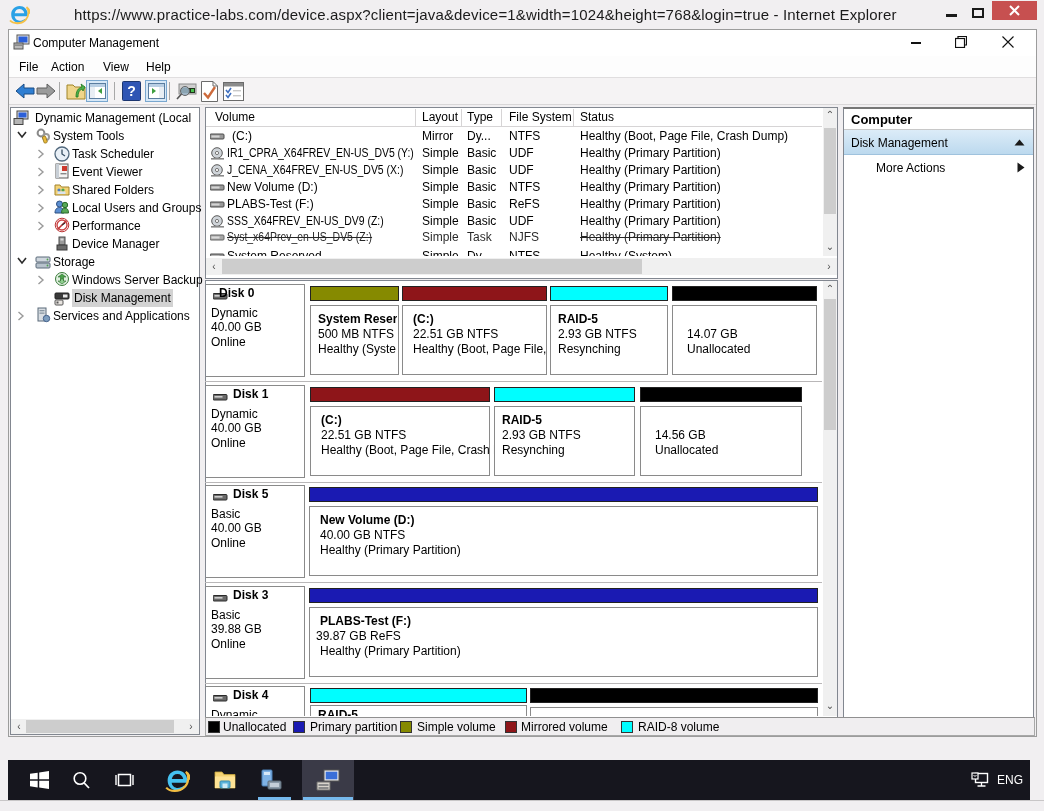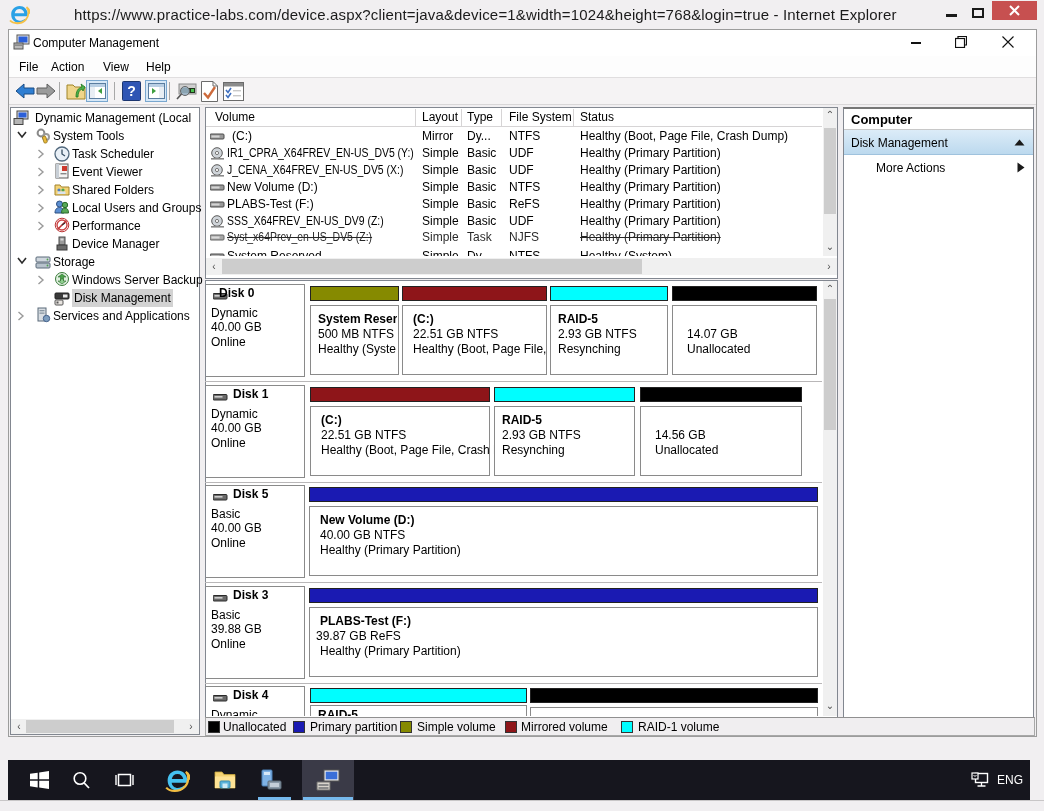--- a/index.html
+++ b/index.html
@@ -587,21 +587,21 @@
   <div id="legend">
     <div class="lsq" style="left:2px;background:#000"></div>
     <div class="ltxt" style="left:17px">Unallocated</div>
     <div class="lsq" style="left:87px;background:#1a1ab2"></div>
     <div class="ltxt" style="left:104px">Primary partition</div>
     <div class="lsq" style="left:194px;background:#868a00"></div>
     <div class="ltxt" style="left:211px">Simple volume</div>
     <div class="lsq" style="left:299px;background:#8e1519"></div>
     <div class="ltxt" style="left:315px">Mirrored volume</div>
     <div class="lsq" style="left:415px;background:#00feff"></div>
-    <div class="ltxt" style="left:432px">RAID-1 volume</div>
+    <div class="ltxt" style="left:432px">RAID-8 volume</div>
   </div>
 
   <div id="taskbar">
 
     <svg class="abs" style="left:22px;top:11px" width="19" height="18" viewBox="0 0 19 18">
       <path d="M0 2.8 L7.7 1.7 V8.3 H0 Z" fill="#fff"></path>
       <path d="M9.2 1.5 L19 0 V8.3 H9.2 Z" fill="#fff"></path>
       <path d="M0 9.8 H7.7 V16.4 L0 15.3 Z" fill="#fff"></path>
       <path d="M9.2 9.8 H19 V18 L9.2 16.6 Z" fill="#fff"></path>
     </svg>

